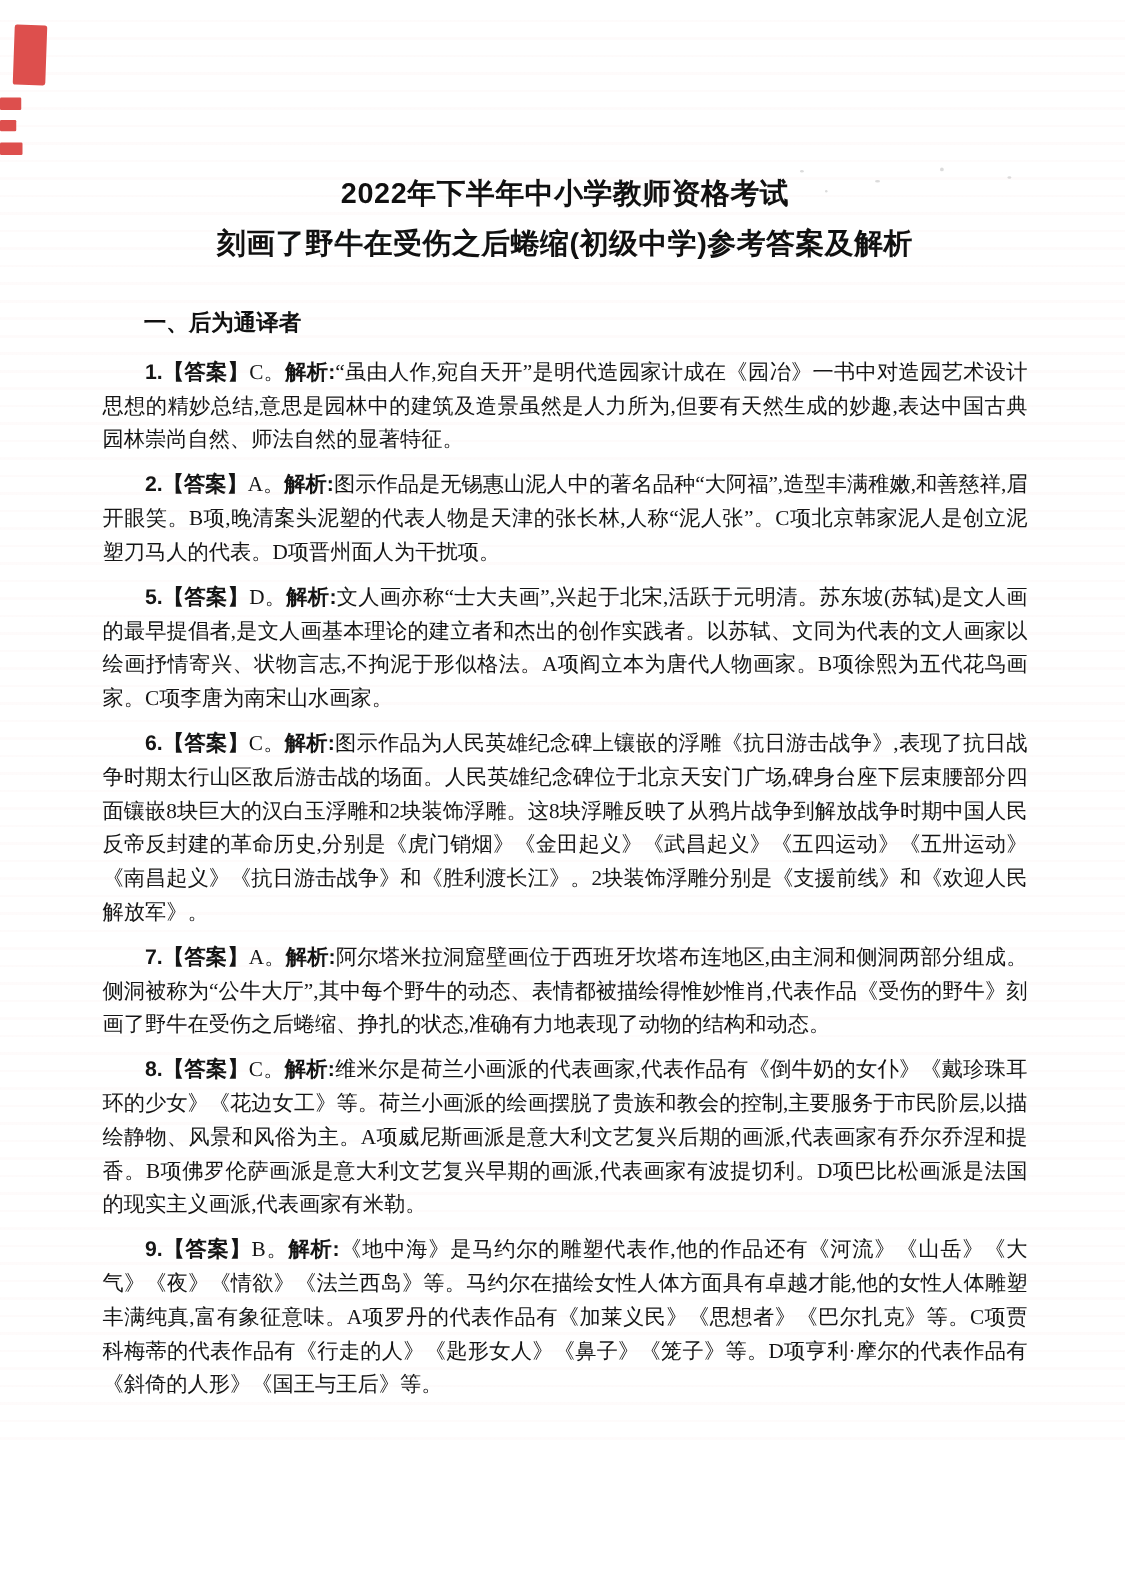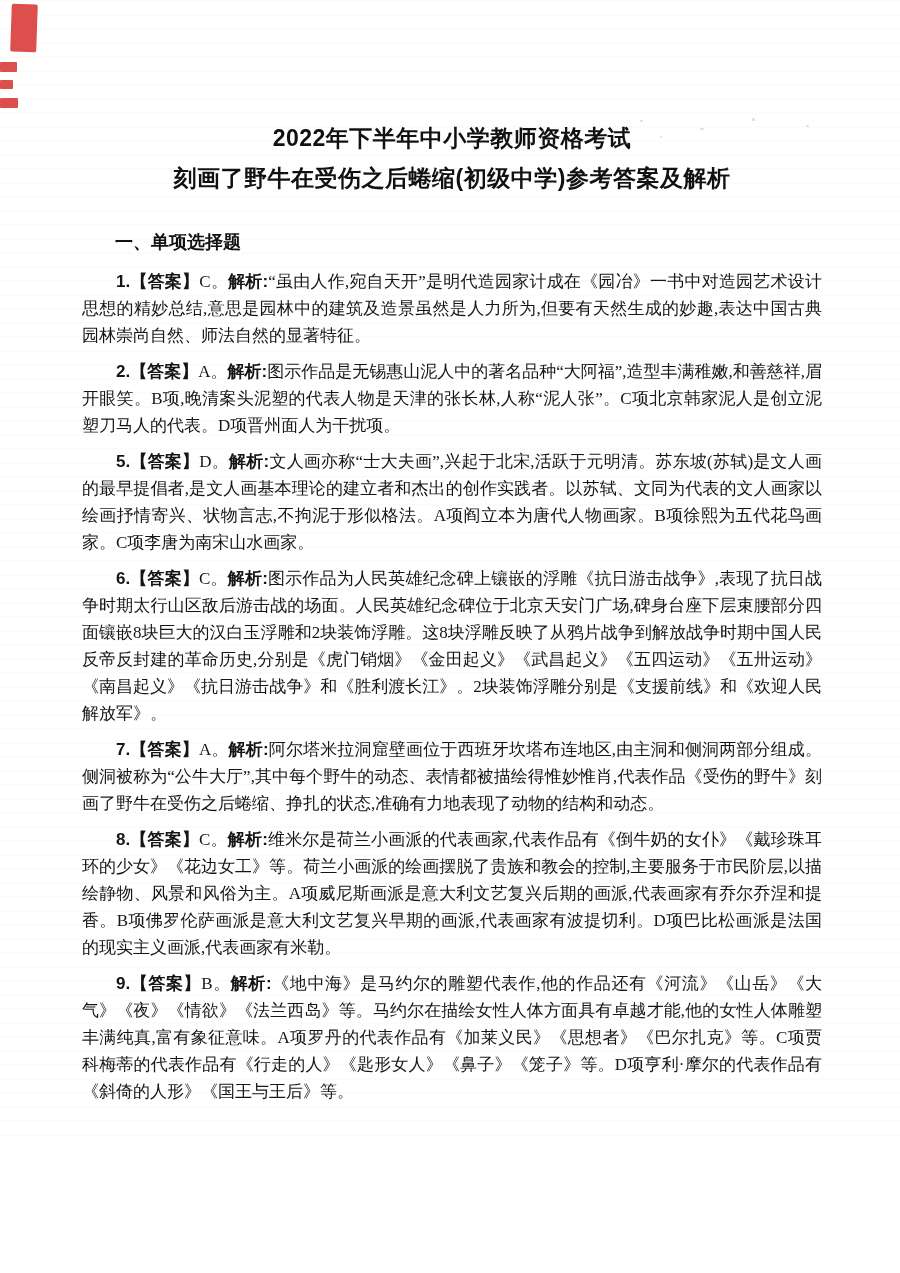--- a/index.html
+++ b/index.html
@@ -6,21 +6,21 @@
     --mark-red:#dd4f4d;
     --footer-red:#e60000;
     --wm-pink:#f8d6d4;
     --wm-gray:#e3dfdf;
   }
   html,body{margin:0;padding:0;}
   body{background:#ffffff;}
   .page{
     position:relative;
     width:900px;height:1136px;
-    margin:0 auto;
+    margin:16px auto;
     background:#ffffff;
     background-image:repeating-linear-gradient(
       to bottom,
       rgba(252,243,243,.35) 0px, rgba(252,243,243,.35) 2px,
       rgba(255,255,255,0) 2px, rgba(255,255,255,0) 14px);
     overflow:hidden;
     font-family:"Liberation Serif","DejaVu Serif",serif;
     color:#1a1a1a;
   }
   
@@ -120,21 +120,21 @@
   <div class="speckle sp1"></div>
   <div class="speckle sp2"></div>
   <div class="speckle sp3"></div>
   <div class="speckle sp4"></div>
   <div class="speckle sp5"></div>
 
   <div class="content">
     <div class="title">2022年下半年中小学教师资格考试</div>
     <div class="title">刻画了野牛在受伤之后蜷缩(初级中学)参考答案及解析</div>
 
-    <div class="section-heading">一、单项选择题</div>
+    <div class="section-heading">一、后为通译者</div>
 
     <div class="answers">
       <p class="answer"><span class="b">1.</span><span class="b">【答案】</span><span>C。</span><span class="b">解析:</span><span>“虽由人作,宛自天开”是明代造园家计成在《园冶》一书中对造园艺术设计思想的精妙总结,意思是园林中的建筑及造景虽然是人力所为,但要有天然生成的妙趣,表达中国古典园林崇尚自然、师法自然的显著特征。</span></p>
       <p class="answer"><span class="b">2.</span><span class="b">【答案】</span><span>A。</span><span class="b">解析:</span><span>图示作品是无锡惠山泥人中的著名品种“大阿福”,造型丰满稚嫩,和善慈祥,眉开眼笑。B项,晚清案头泥塑的代表人物是天津的张长林,人称“泥人张”。C项北京韩家泥人是创立泥塑刀马人的代表。D项晋州面人为干扰项。</span></p>
       <p class="answer"><span class="b">5.</span><span class="b">【答案】</span><span>D。</span><span class="b">解析:</span><span>文人画亦称“士大夫画”,兴起于北宋,活跃于元明清。苏东坡(苏轼)是文人画的最早提倡者,是文人画基本理论的建立者和杰出的创作实践者。以苏轼、文同为代表的文人画家以绘画抒情寄兴、状物言志,不拘泥于形似格法。A项阎立本为唐代人物画家。B项徐熙为五代花鸟画家。C项李唐为南宋山水画家。</span></p>
       <p class="answer"><span class="b">6.</span><span class="b">【答案】</span><span>C。</span><span class="b">解析:</span><span>图示作品为人民英雄纪念碑上镶嵌的浮雕《抗日游击战争》,表现了抗日战争时期太行山区敌后游击战的场面。人民英雄纪念碑位于北京天安门广场,碑身台座下层束腰部分四面镶嵌8块巨大的汉白玉浮雕和2块装饰浮雕。这8块浮雕反映了从鸦片战争到解放战争时期中国人民反帝反封建的革命历史,分别是《虎门销烟》《金田起义》《武昌起义》《五四运动》《五卅运动》《南昌起义》《抗日游击战争》和《胜利渡长江》。2块装饰浮雕分别是《支援前线》和《欢迎人民解放军》。</span></p>
       <p class="answer"><span class="b">7.</span><span class="b">【答案】</span><span>A。</span><span class="b">解析:</span><span>阿尔塔米拉洞窟壁画位于西班牙坎塔布连地区,由主洞和侧洞两部分组成。侧洞被称为“公牛大厅”,其中每个野牛的动态、表情都被描绘得惟妙惟肖,代表作品《受伤的野牛》刻画了野牛在受伤之后蜷缩、挣扎的状态,准确有力地表现了动物的结构和动态。</span></p>
       <p class="answer"><span class="b">8.</span><span class="b">【答案】</span><span>C。</span><span class="b">解析:</span><span>维米尔是荷兰小画派的代表画家,代表作品有《倒牛奶的女仆》《戴珍珠耳环的少女》《花边女工》等。荷兰小画派的绘画摆脱了贵族和教会的控制,主要服务于市民阶层,以描绘静物、风景和风俗为主。A项威尼斯画派是意大利文艺复兴后期的画派,代表画家有乔尔乔涅和提香。B项佛罗伦萨画派是意大利文艺复兴早期的画派,代表画家有波提切利。D项巴比松画派是法国的现实主义画派,代表画家有米勒。</span></p>
       <p class="answer"><span class="b">9.</span><span class="b">【答案】</span><span>B。</span><span class="b">解析:</span><span>《地中海》是马约尔的雕塑代表作,他的作品还有《河流》《山岳》《大气》《夜》《情欲》《法兰西岛》等。马约尔在描绘女性人体方面具有卓越才能,他的女性人体雕塑丰满纯真,富有象征意味。A项罗丹的代表作品有《加莱义民》《思想者》《巴尔扎克》等。C项贾科梅蒂的代表作品有《行走的人》《匙形女人》《鼻子》《笼子》等。D项亨利·摩尔的代表作品有《斜倚的人形》《国王与王后》等。</span></p>
 

